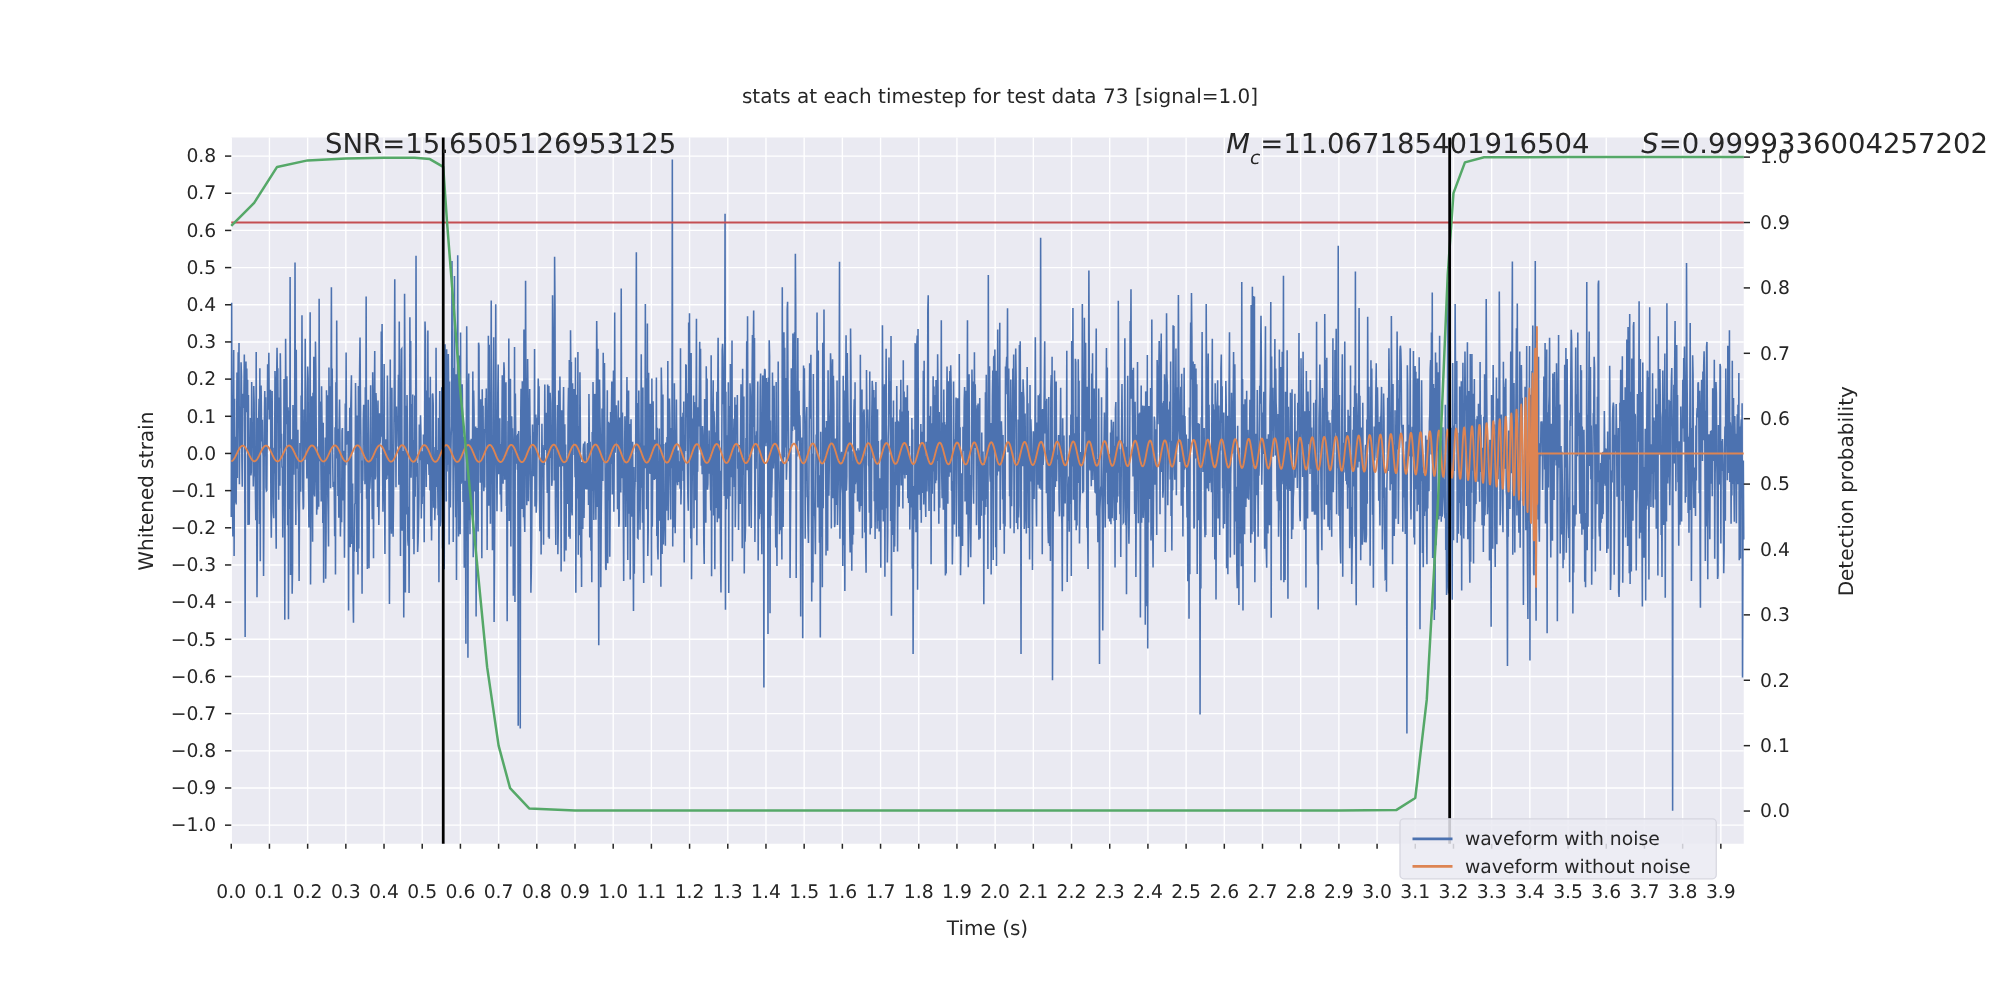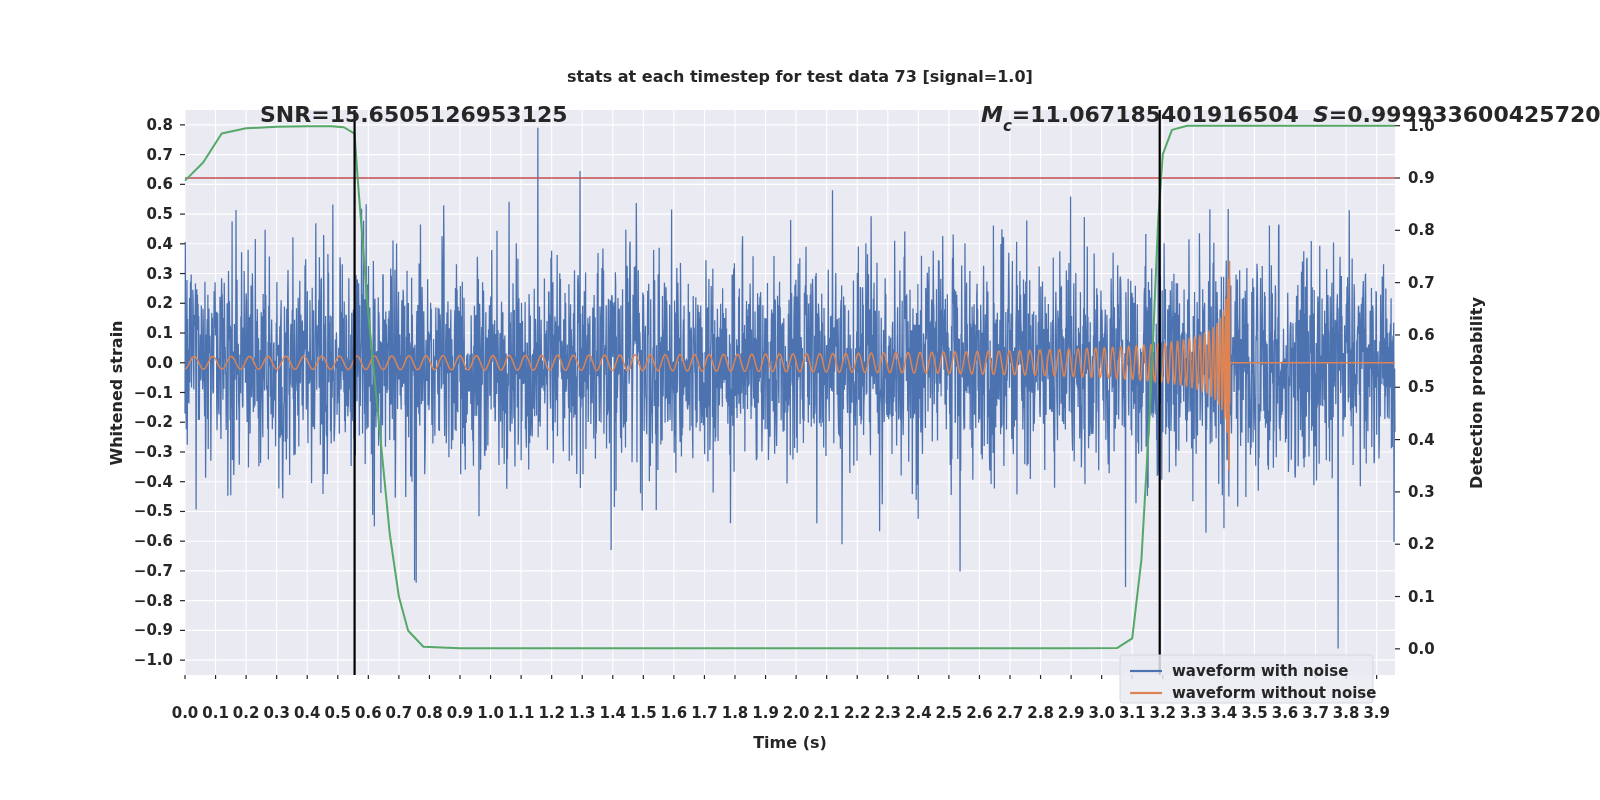--- a/index.html
+++ b/index.html
@@ -1,17 +1,17 @@
 <!DOCTYPE html>
 <html><head>
 <meta charset="utf-8">
 <style>
   html,body{margin:0;padding:0;background:#ffffff;}
   body{width:1600px;height:800px;font-family:"DejaVu Sans",sans-serif;overflow:hidden;}
-  #root{position:relative;width:1347px;height:800px;background:#be185d;font-weight:bold;}
+  #root{position:relative;width:1347px;height:800px;background:#be185d;}
   svg{display:block;}
   .tick-label{font-family:"DejaVu Sans",sans-serif;font-size:15px;fill:#262626;}
   .axis-title{font-family:"DejaVu Sans",sans-serif;font-size:16px;fill:#262626;}
   .plot-title{font-family:"DejaVu Sans",sans-serif;font-size:16px;fill:#262626;}
   .annot{font-family:"DejaVu Sans",sans-serif;font-size:22px;fill:#262626;}
   .annot-i{font-style:italic;}
   .legend-label{font-family:"DejaVu Sans",sans-serif;font-size:15px;fill:#262626;}
 </style>
 </head>
 <body>

